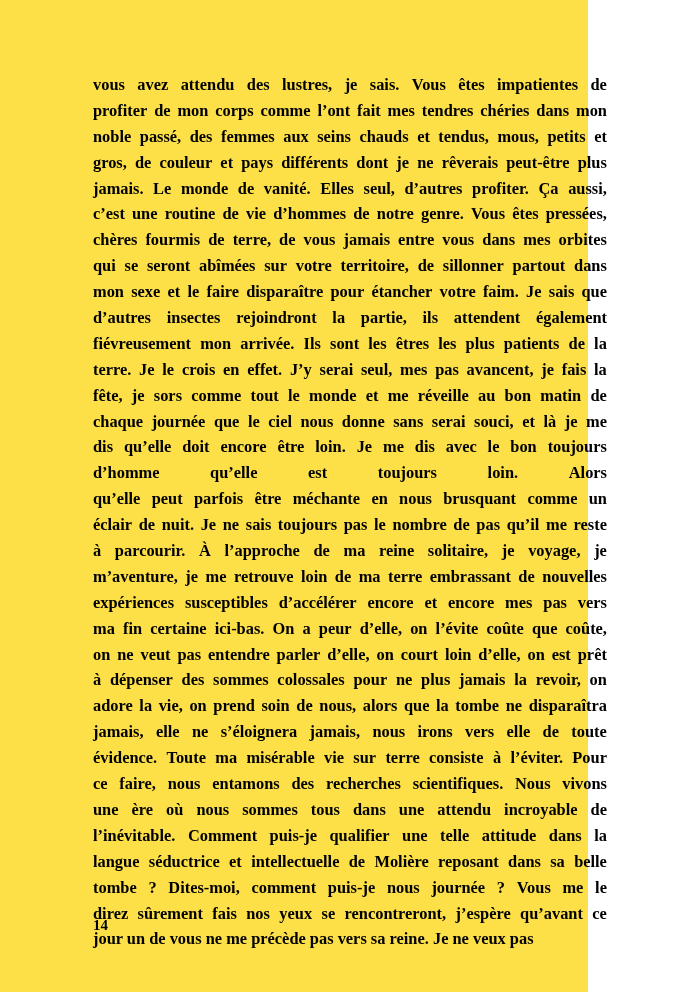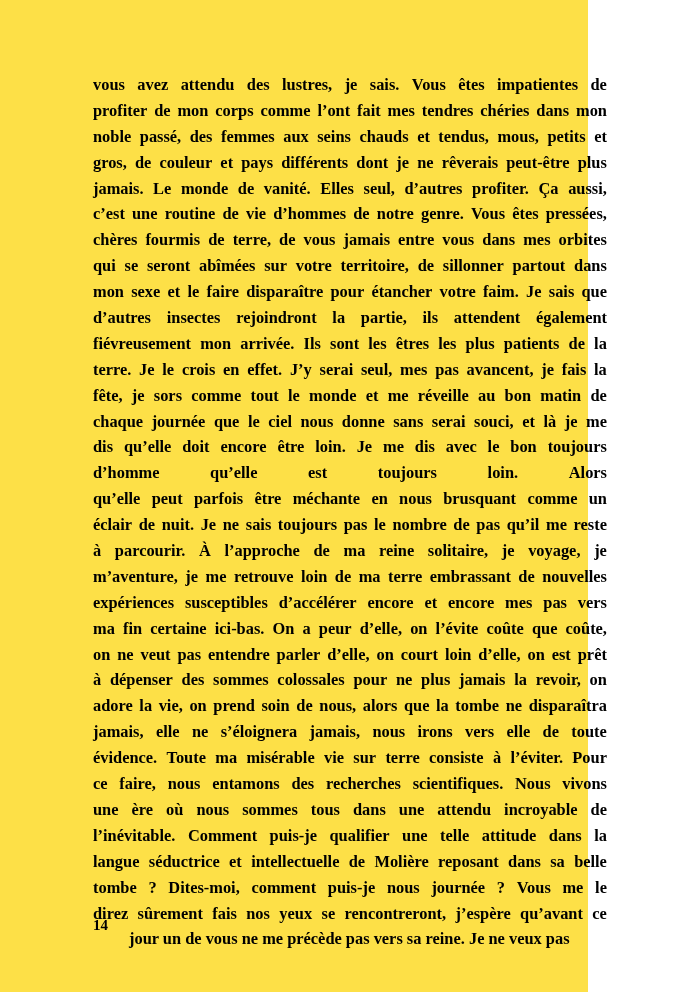--- a/index.html
+++ b/index.html
@@ -52,21 +52,20 @@
     width: 514px;
     white-space: normal;
   }
   .line.just > .w {
     white-space: pre;
   }
   
   .line.last {
     display: block;
     text-align: left;
-    margin-left: 36px;
   }
 
   #page-number {
     position: absolute;
     left: 93px;
     top: 915px;
     font-size: 15px;
     line-height: 20px;
     font-family: "Liberation Serif", "DejaVu Serif", serif;
     color: #000000;

